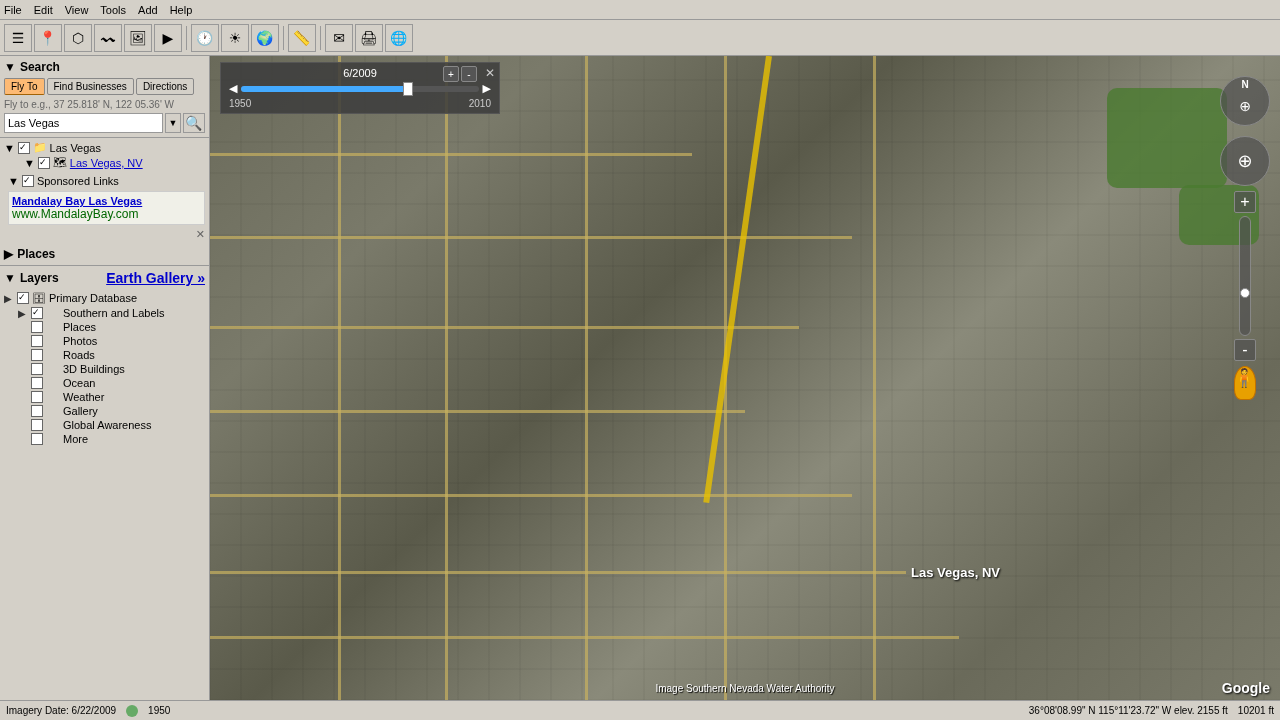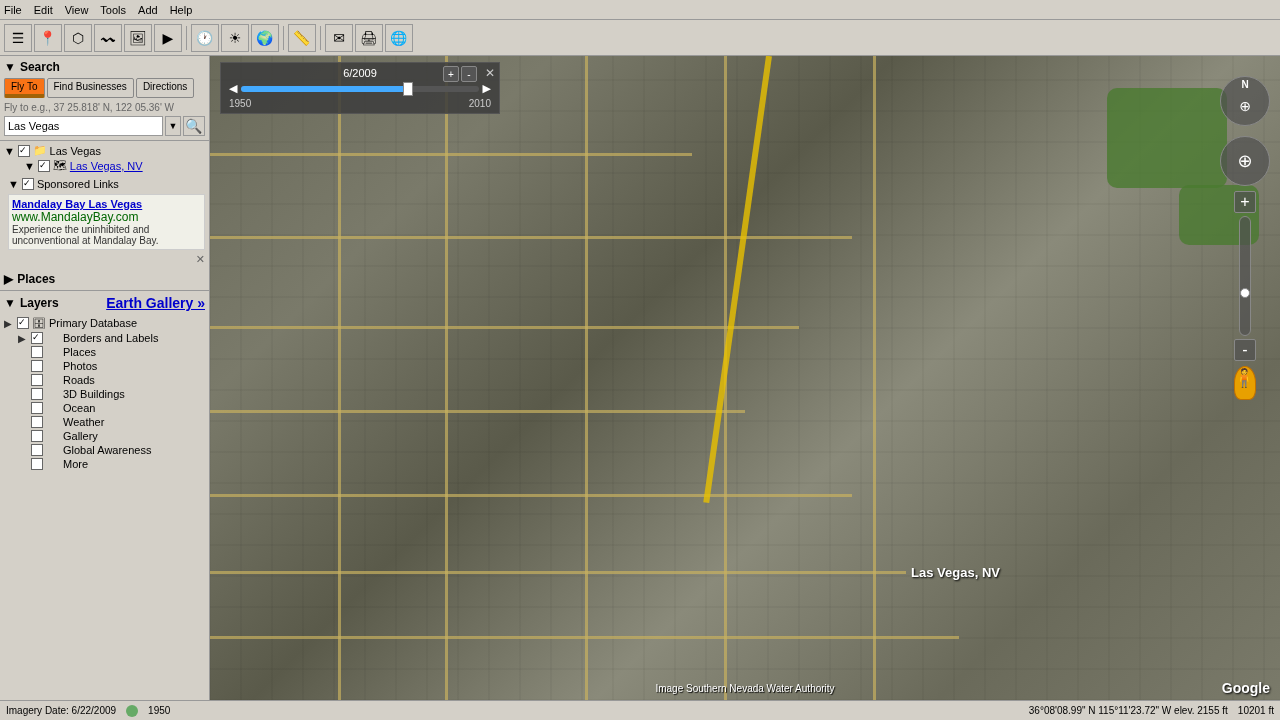--- a/index.html
+++ b/index.html
@@ -36,21 +36,21 @@
     #search-section { border-bottom: 1px solid #999; padding: 4px; }
     #search-header {
       display: flex; align-items: center; gap: 4px; font-weight: bold; font-size: 12px;
       margin-bottom: 4px; cursor: pointer;
     }
     #search-tabs { display: flex; gap: 2px; margin-bottom: 4px; }
     .search-tab {
       padding: 2px 6px; font-size: 10px; background: #d4d0c8; border: 1px solid #888;
       cursor: pointer; border-radius: 2px;
     }
-    .search-tab.active { background: #f97316; border-bottom: 4px solid #a16207; }
+    .search-tab.active { background: #fdba74; border-bottom: 1px solid #a16207; }
     #fly-to-hint { font-size: 10px; color: #666; margin-bottom: 3px; }
     #search-input-row { display: flex; gap: 2px; }
     #search-input {
       flex: 1; height: 20px; border: 1px solid #999; padding: 0 3px; font-size: 11px;
       background: #fff;
     }
     .search-dropdown-btn {
       width: 16px; height: 20px; background: #d4d0c8; border: 1px solid #999; cursor: pointer;
       display: flex; align-items: center; justify-content: center; font-size: 9px;
     }
@@ -264,21 +264,20 @@
       </div>
       <div style="margin-left: 4px; margin-top: 4px;">
         <div class="result-item">
           <span class="expand">▼</span>
           <span class="cb checked"></span>
           <span>Sponsored Links</span>
         </div>
         <div class="sponsored-box">
           <a class="sponsor-link">Mandalay Bay Las Vegas</a>
           <div class="sponsor-url">www.MandalayBay.com</div>
-          <div class="sponsor-desc">Experience the uninhibited and unconventional at Mandalay Bay.</div>
         </div>
         <div style="text-align:right;">
           <span class="close-btn">✕</span>
         </div>
       </div>
     </div>
 
     <div id="places-section">
       <div id="places-header">
         <span>▶</span>
@@ -297,21 +296,21 @@
         <span class="expand">▶</span>
         <span class="cb checked"></span>
         <span class="layer-icon">🗄</span>
         <span>Primary Database</span>
       </div>
 
       <div class="layer-item" style="margin-left:14px;">
         <span class="expand">▶</span>
         <span class="cb checked"></span>
         <span class="cb" style="border:none;background:transparent;width:14px;"></span>
-        <span>Borders and Labels</span>
+        <span>Southern and Labels</span>
       </div>
 
       <div class="layer-item" style="margin-left:14px;">
         <span class="expand" style="color:transparent;">▶</span>
         <span class="cb"></span>
         <span class="cb" style="border:none;background:transparent;width:14px;"></span>
         <span>Places</span>
       </div>
 
       <div class="layer-item" style="margin-left:14px;">

